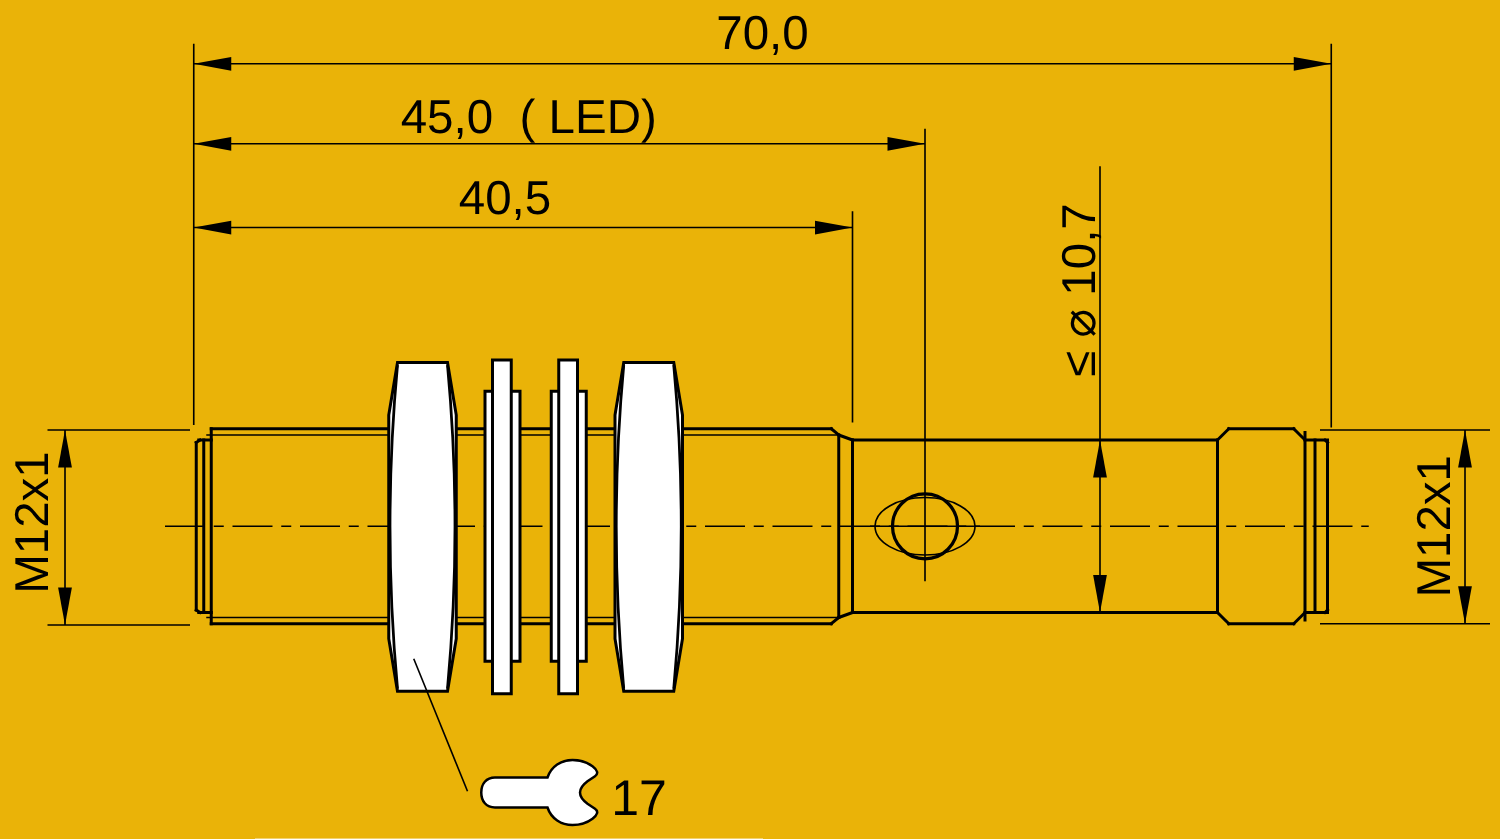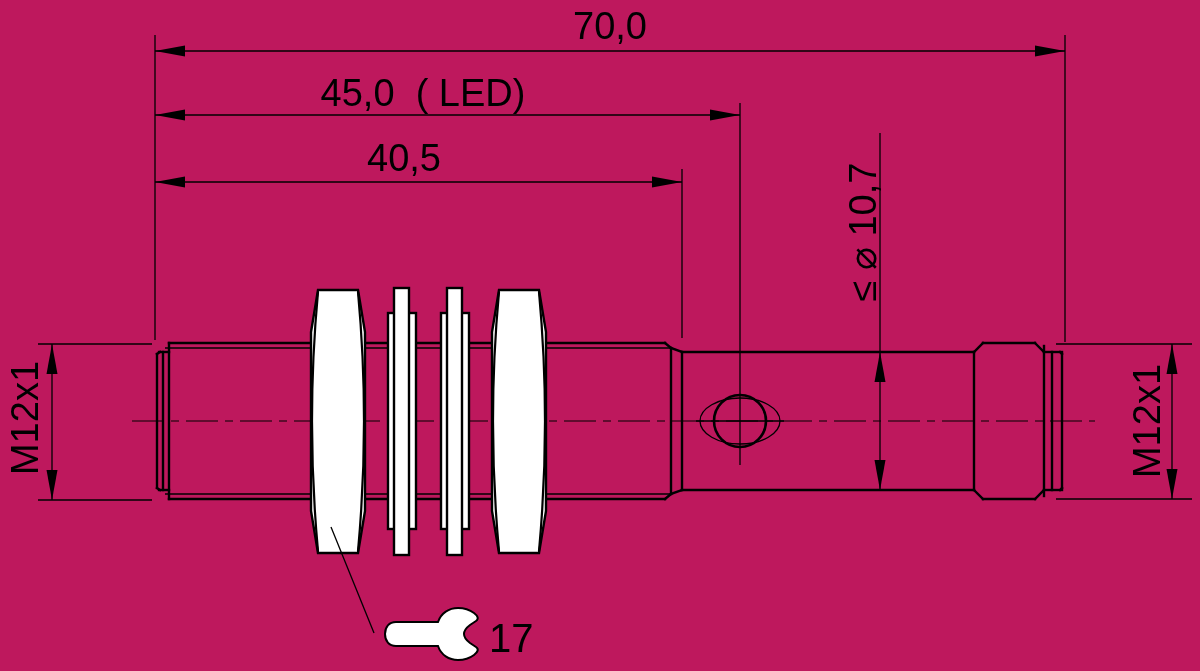--- a/index.html
+++ b/index.html
@@ -1,16 +1,16 @@
 <!DOCTYPE html>
 <html><head>
 <meta charset="utf-8">
 <style>
   html,body{margin:0;padding:0;background:#ffffff;}
-  .stage{width:1200px;height:671px;background:#be185d;position:relative;overflow:hidden;}
+  .stage{width:1200px;height:671px;background:#eab308;position:relative;overflow:hidden;}
   svg{display:block;}
   text{font-family:"Liberation Sans","DejaVu Sans",sans-serif;fill:#000000;}
   .dim-text{font-size:38px;}
   .wrench-text{font-size:40px;}
   .thick{stroke:#000;stroke-width:2.4;fill:none;stroke-linecap:square;}
   .thick2{stroke:#000;stroke-width:2.6;fill:none;}
   .thin{stroke:#000;stroke-width:1.3;fill:none;stroke-linecap:butt;}
   .center{stroke:#000;stroke-width:1.2;fill:none;stroke-dasharray:32 7 8 7;}
   .arrow{fill:#000;stroke:none;}
   .whitefill{fill:#ffffff;stroke:#000;stroke-width:2.4;}

